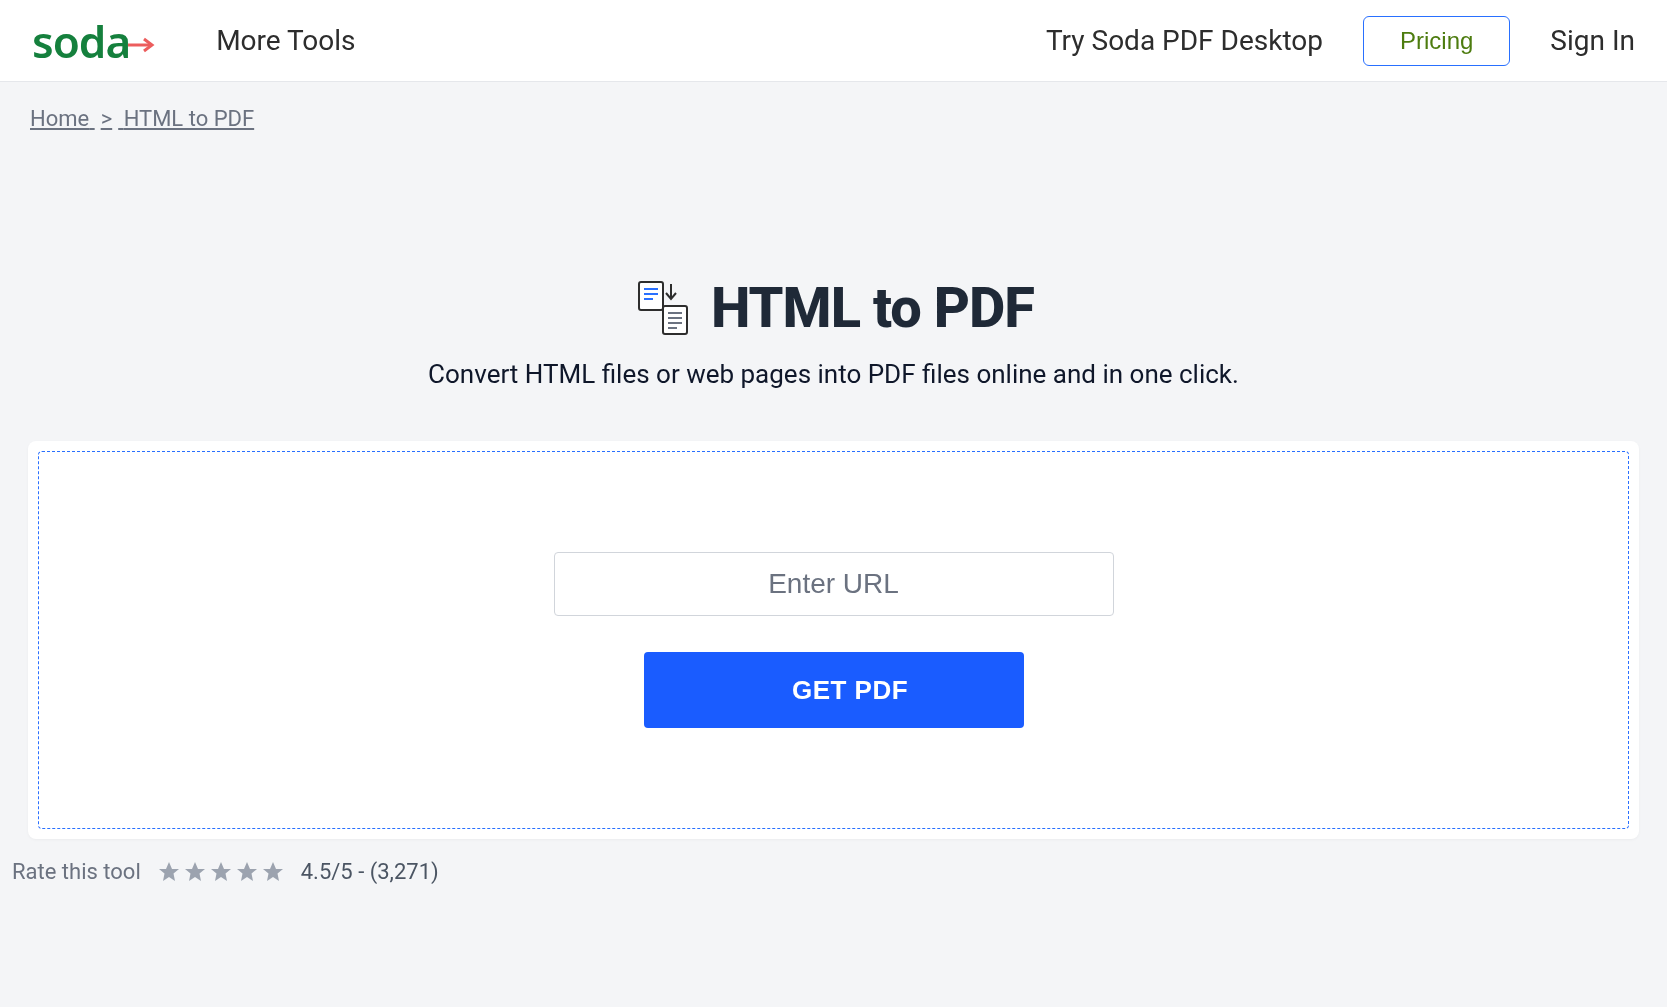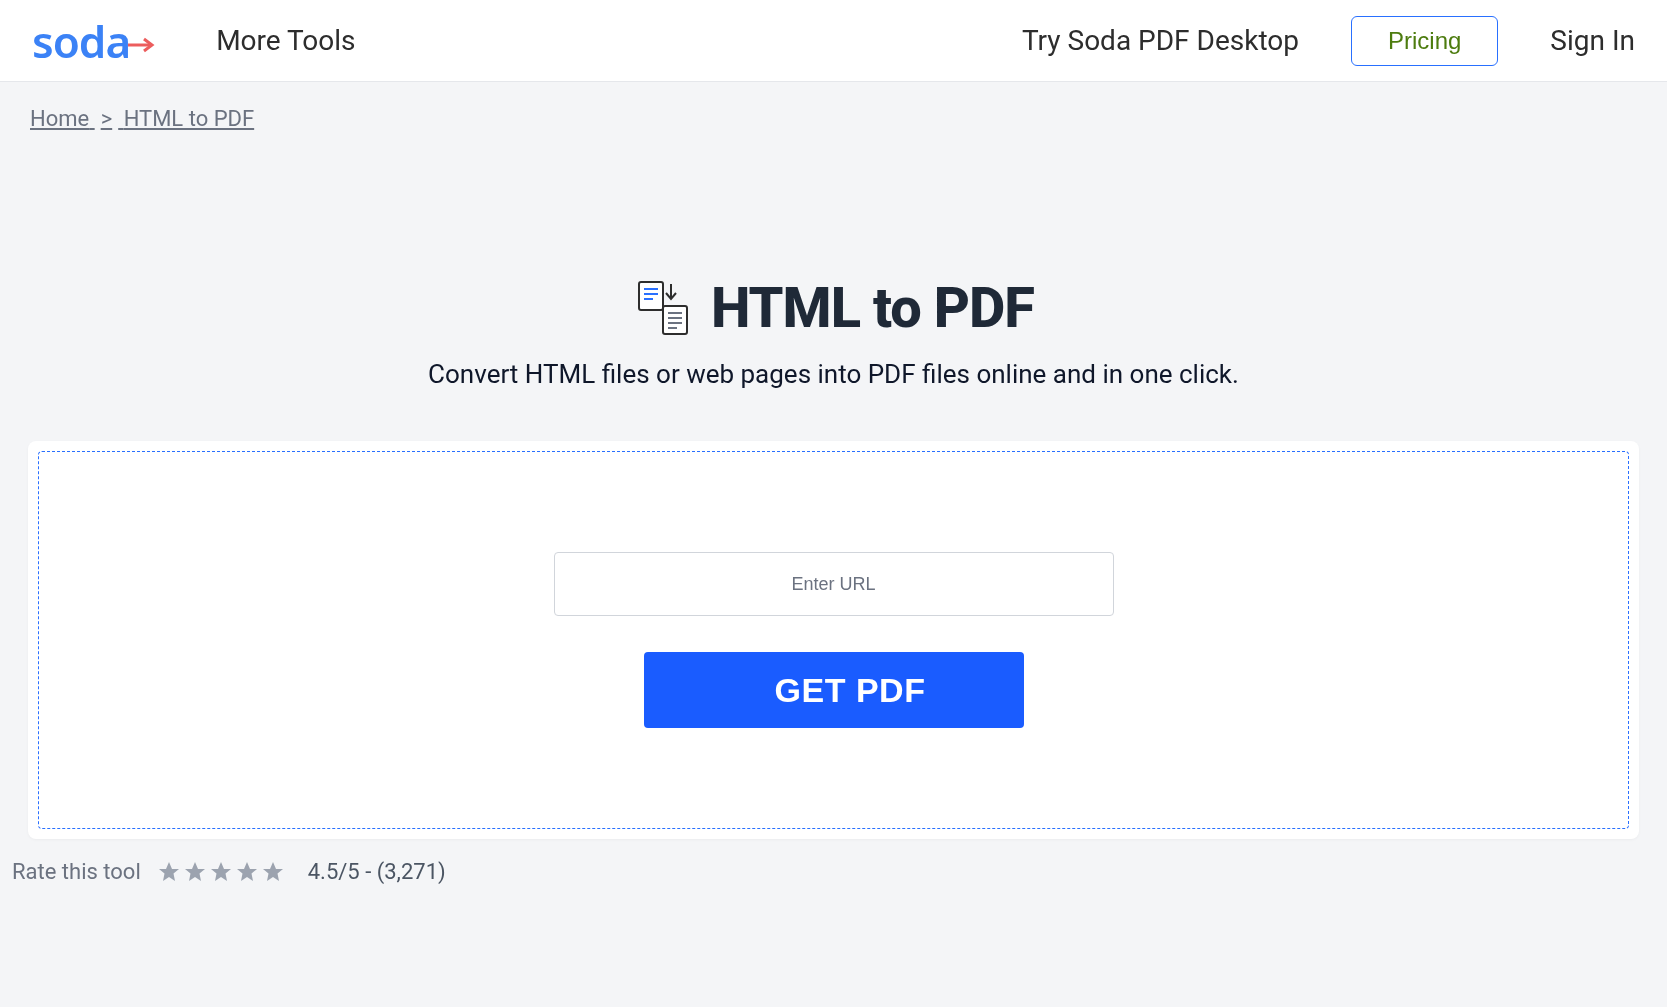--- a/index.html
+++ b/index.html
@@ -26,37 +26,37 @@
       align-items: center;
       gap: 60px;
     }
     .logo {
       display: flex;
       align-items: center;
     }
     .logo-text {
       font-size: 44px;
       font-weight: 600;
-      color: #3b82f6;
+      color: #15803d;
       letter-spacing: -1px;
       font-family: system-ui, sans-serif;
     }
     .logo-arrow {
       margin-left: -2px;
       margin-top: 8px;
     }
     .nav-item {
       font-size: 28px;
       color: #2d2d2d;
       cursor: pointer;
     }
     .header-right {
       display: flex;
       align-items: center;
-      gap: 52px;
+      gap: 40px;
     }
     .pricing-btn {
       border: 1.5px solid #2970ff;
       color: #4d7c0f;
       background: #fff;
       padding: 10px 36px;
       font-size: 24px;
       border-radius: 6px;
       cursor: pointer;
       font-weight: 400;
@@ -114,37 +114,37 @@
       display: flex;
       flex-direction: column;
       align-items: center;
       gap: 36px;
     }
     .url-input {
       width: 560px;
       height: 64px;
       border: 1px solid #d1d5db;
       border-radius: 4px;
-      font-size: 18px;
+      font-size: 28px;
       text-align: center;
       color: #6b7280;
       outline: none;
       background: #fff;
     }
     .url-input::placeholder {
       color: #6b7280;
     }
     .get-pdf-btn {
       width: 380px;
       height: 76px;
       background: #1a5cff;
       color: #fff;
       border: none;
       border-radius: 4px;
-      font-size: 34px;
+      font-size: 26px;
       font-weight: 700;
       letter-spacing: 0.5px;
       cursor: pointer;
       padding-left: 33px;
     }
     .rating-row {
       display: flex;
       align-items: center;
       gap: 16px;
       padding: 20px 12px;
@@ -156,21 +156,20 @@
       gap: 2px;
     }
     .star {
       width: 24px;
       height: 24px;
       fill: #9ca3af;
     }
     .rating-text {
       font-size: 22px;
       color: #4b5563;
-      margin-left: 7px;
     }
   </style>
 </head>
 <body>
 
 <div class="header">
   <div class="header-left">
     <div class="logo">
       <span class="logo-text">soda</span>
       <svg class="logo-arrow" width="28" height="20" viewBox="0 0 28 20">

